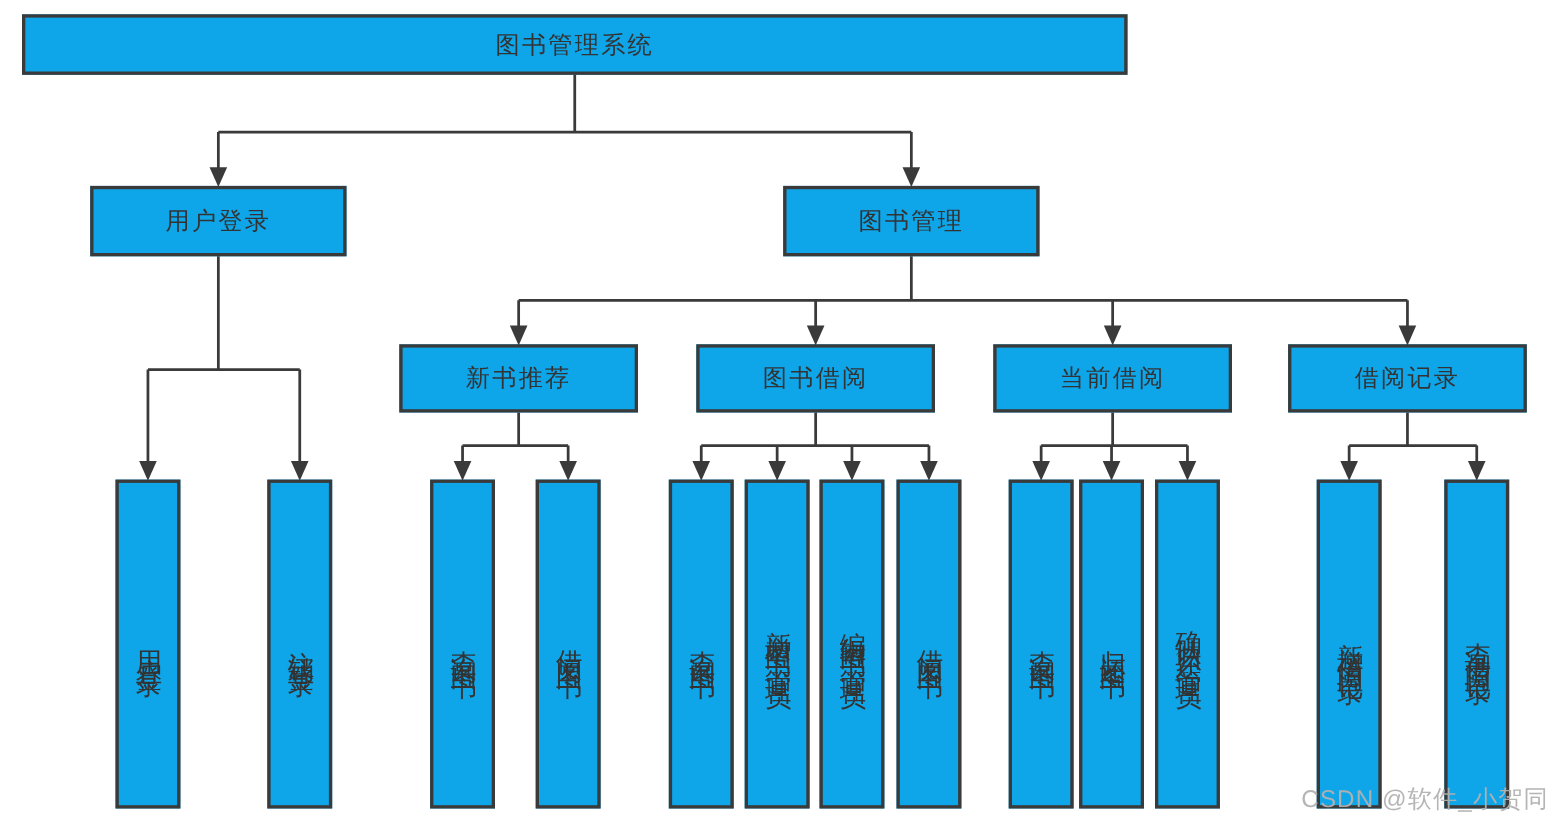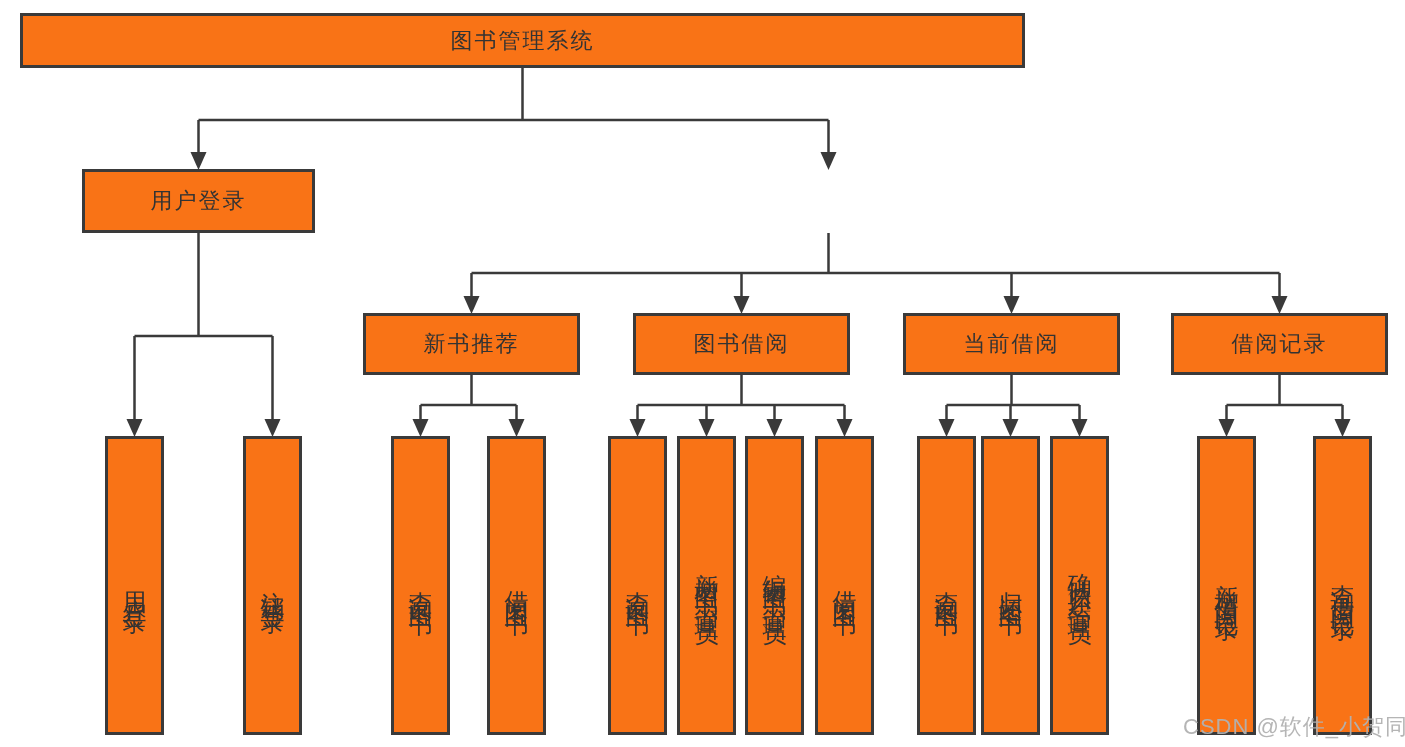--- a/index.html
+++ b/index.html
@@ -1,21 +1,21 @@
 <!DOCTYPE html>
 <html><head>
 <meta charset="utf-8">
 <style>
   html,body{margin:0;padding:0;background:#ffffff;}
   .stage{
     position:relative;width:1405px;height:747px;background:#ffffff;
     font-family:"Liberation Sans",sans-serif;color:#333333;overflow:hidden;
   }
   .box{
-    position:absolute;box-sizing:border-box;border:3px solid #3a3a3a;background:#f97316;
+    position:absolute;box-sizing:border-box;border:3px solid #3a3a3a;background:#0ea5e9;
     display:flex;align-items:center;justify-content:center;z-index:2;
   }
   .hlabel{font-size:22px;letter-spacing:2px;white-space:nowrap;}
   .b-root{left:20px;top:13px;width:1005px;height:55px;}
   .b-user{left:82px;top:169px;width:233px;height:64px;}
   .b-mgmt{left:712px;top:169px;width:233px;height:64px;}
   .n3{top:313px;width:217px;height:62px;}
   .n3-1{left:363px;} .n3-2{left:633px;} .n3-3{left:903px;} .n3-4{left:1171px;}
   .leaf{top:436px;width:59px;height:299px;overflow:hidden;}
   .vlabel{
@@ -39,20 +39,23 @@
 <body>
 
 <div class="stage">
 
   <div class="box b-root">
     <span class="hlabel">图书管理系统</span>
   </div>
 
   <div class="box b-user">
     <span class="hlabel">用户登录</span>
+  </div>
+  <div class="box b-mgmt">
+    <span class="hlabel">图书管理</span>
   </div>
 
   <div class="box n3 n3-2">
     <span class="hlabel">图书借阅</span>
   </div>
   <div class="box n3 n3-1">
     <span class="hlabel">新书推荐</span>
   </div>
   <div class="box n3 n3-4">
     <span class="hlabel">借阅记录</span>

